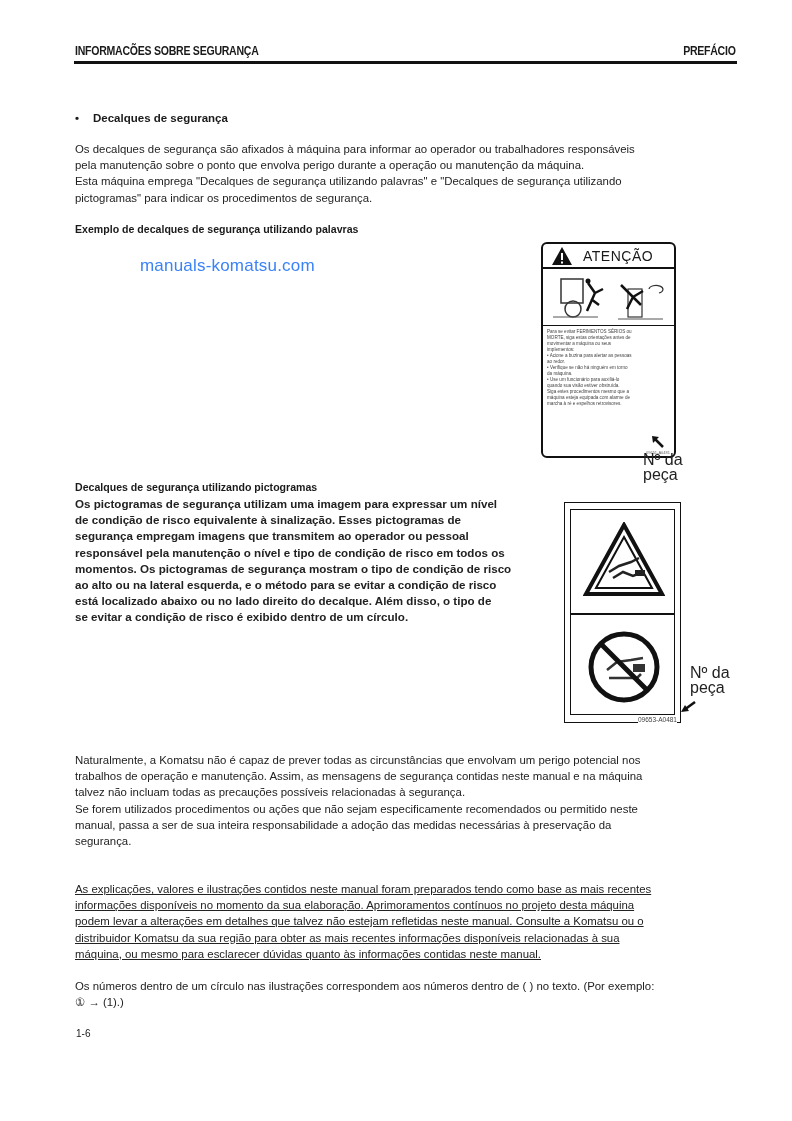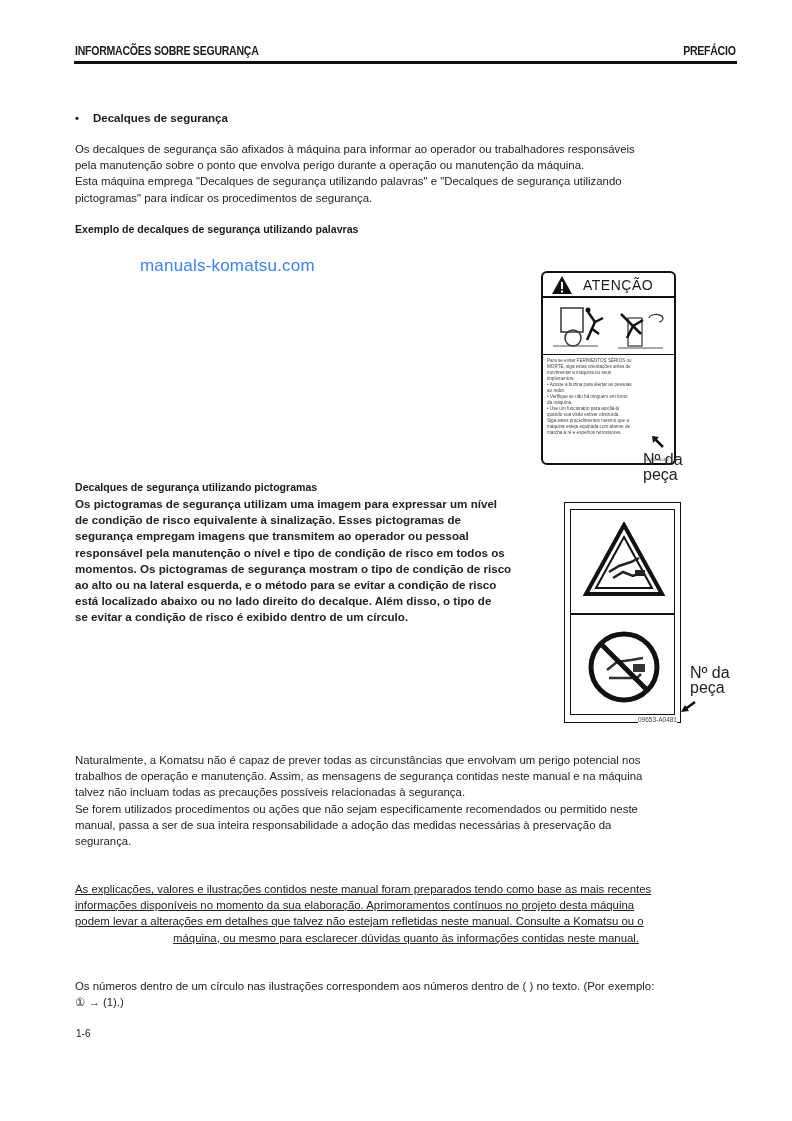--- a/index.html
+++ b/index.html
@@ -10,21 +10,21 @@
          font-size: 12px; letter-spacing: -0.3px; transform: scaleX(0.88); transform-origin: left top; }
   .hdr-left { left: 75px; }
   .hdr-right { right: 56px; transform-origin: right top; }
   .rule { left: 74px; width: 663px; top: 61px; height: 3px; background: #111; }
   .p { left: 75px; width: 662px; font-size: 11.4px; line-height: 16.2px; text-align: justify; color: #222; }
   .p span.line { display: block; }
   .h-bullet { left: 75px; top: 112px; font-size: 11.5px; font-weight: bold; }
   .h-bullet .dot { display: inline-block; width: 18px; }
   .subh { left: 75px; font-size: 11.5px; font-weight: bold; transform: scaleX(0.92); transform-origin: left top; }
   .watermark { left: 140px; top: 256px; font-size: 17px; color: #3b82f6; letter-spacing: 0.2px; }
-  .decal1 { left: 541px; top: 242px; width: 135px; height: 194px; border: 2.5px solid #111; border-radius: 6px; box-sizing: border-box; margin-top: 29px; }
+  .decal1 { left: 541px; top: 242px; width: 135px; height: 216px; border: 2.5px solid #111; border-radius: 6px; box-sizing: border-box; }
   .decal1 .title { height: 23px; border-bottom: 2px solid #111; display: flex; align-items: center; }
   .decal1 .title .warn { width: 22px; height: 20px; margin-left: 8px; }
   .decal1 .title .txt { font-size: 14px; margin-left: 10px; letter-spacing: 0.5px; }
   .decal1 .pic { height: 56px; border-bottom: 1.5px solid #111; position: relative; }
   .decal1 .body { padding: 3px 4px; font-size: 4.6px; line-height: 6px; color: #444; }
   .decal1 .code { position: absolute; right: 4px; bottom: 1px; font-size: 4px; color: #666; }
   .partno { font-size: 16px; line-height: 15px; color: #222; }
   .decal2 { left: 564px; top: 502px; width: 117px; height: 221px; border: 1.5px solid #111; box-sizing: border-box; }
   .decal2 .inner { position: absolute; left: 5px; top: 6px; right: 5px; bottom: 7px; border: 1.5px solid #111; }
   .decal2 .divider { position: absolute; left: 0; right: 0; top: 103px; height: 1.5px; background: #111; }
@@ -146,21 +146,22 @@
   <span class="line" style="text-align:left">talvez não incluam todas as precauções possíveis relacionadas à segurança.</span>
   <span class="line">Se forem utilizados procedimentos ou ações que não sejam especificamente recomendados ou permitido neste</span>
   <span class="line">manual, passa a ser de sua inteira responsabilidade a adoção das medidas necessárias à preservação da</span>
   <span class="line" style="text-align:left">segurança.</span>
 </div>
 
 <div class="abs p" style="top:881px;text-decoration:underline;">
   <span class="line">As explicações, valores e ilustrações contidos neste manual foram preparados tendo como base as mais recentes</span>
   <span class="line">informações disponíveis no momento da sua elaboração. Aprimoramentos contínuos no projeto desta máquina</span>
   <span class="line">podem levar a alterações em detalhes que talvez não estejam refletidas neste manual. Consulte a Komatsu ou o</span>
-  <span class="line" style="text-align:center">máquina, ou mesmo para esclarecer dúvidas quanto às informações contidas neste manual.</span>
+  <span class="line">distribuidor Komatsu da sua região para obter as mais recentes informações disponíveis relacionadas à sua</span>
+  <span class="line" style="text-align:left">máquina, ou mesmo para esclarecer dúvidas quanto às informações contidas neste manual.</span>
 </div>
 
 <div class="abs p" style="top:978px;">
   <span class="line">Os números dentro de um círculo nas ilustrações correspondem aos números dentro de ( ) no texto. (Por exemplo:</span>
   <span class="line" style="text-align:left">① → (1).)</span>
 </div>
 
 <div class="abs pagenum">1-6</div>
 
 </body></html>

